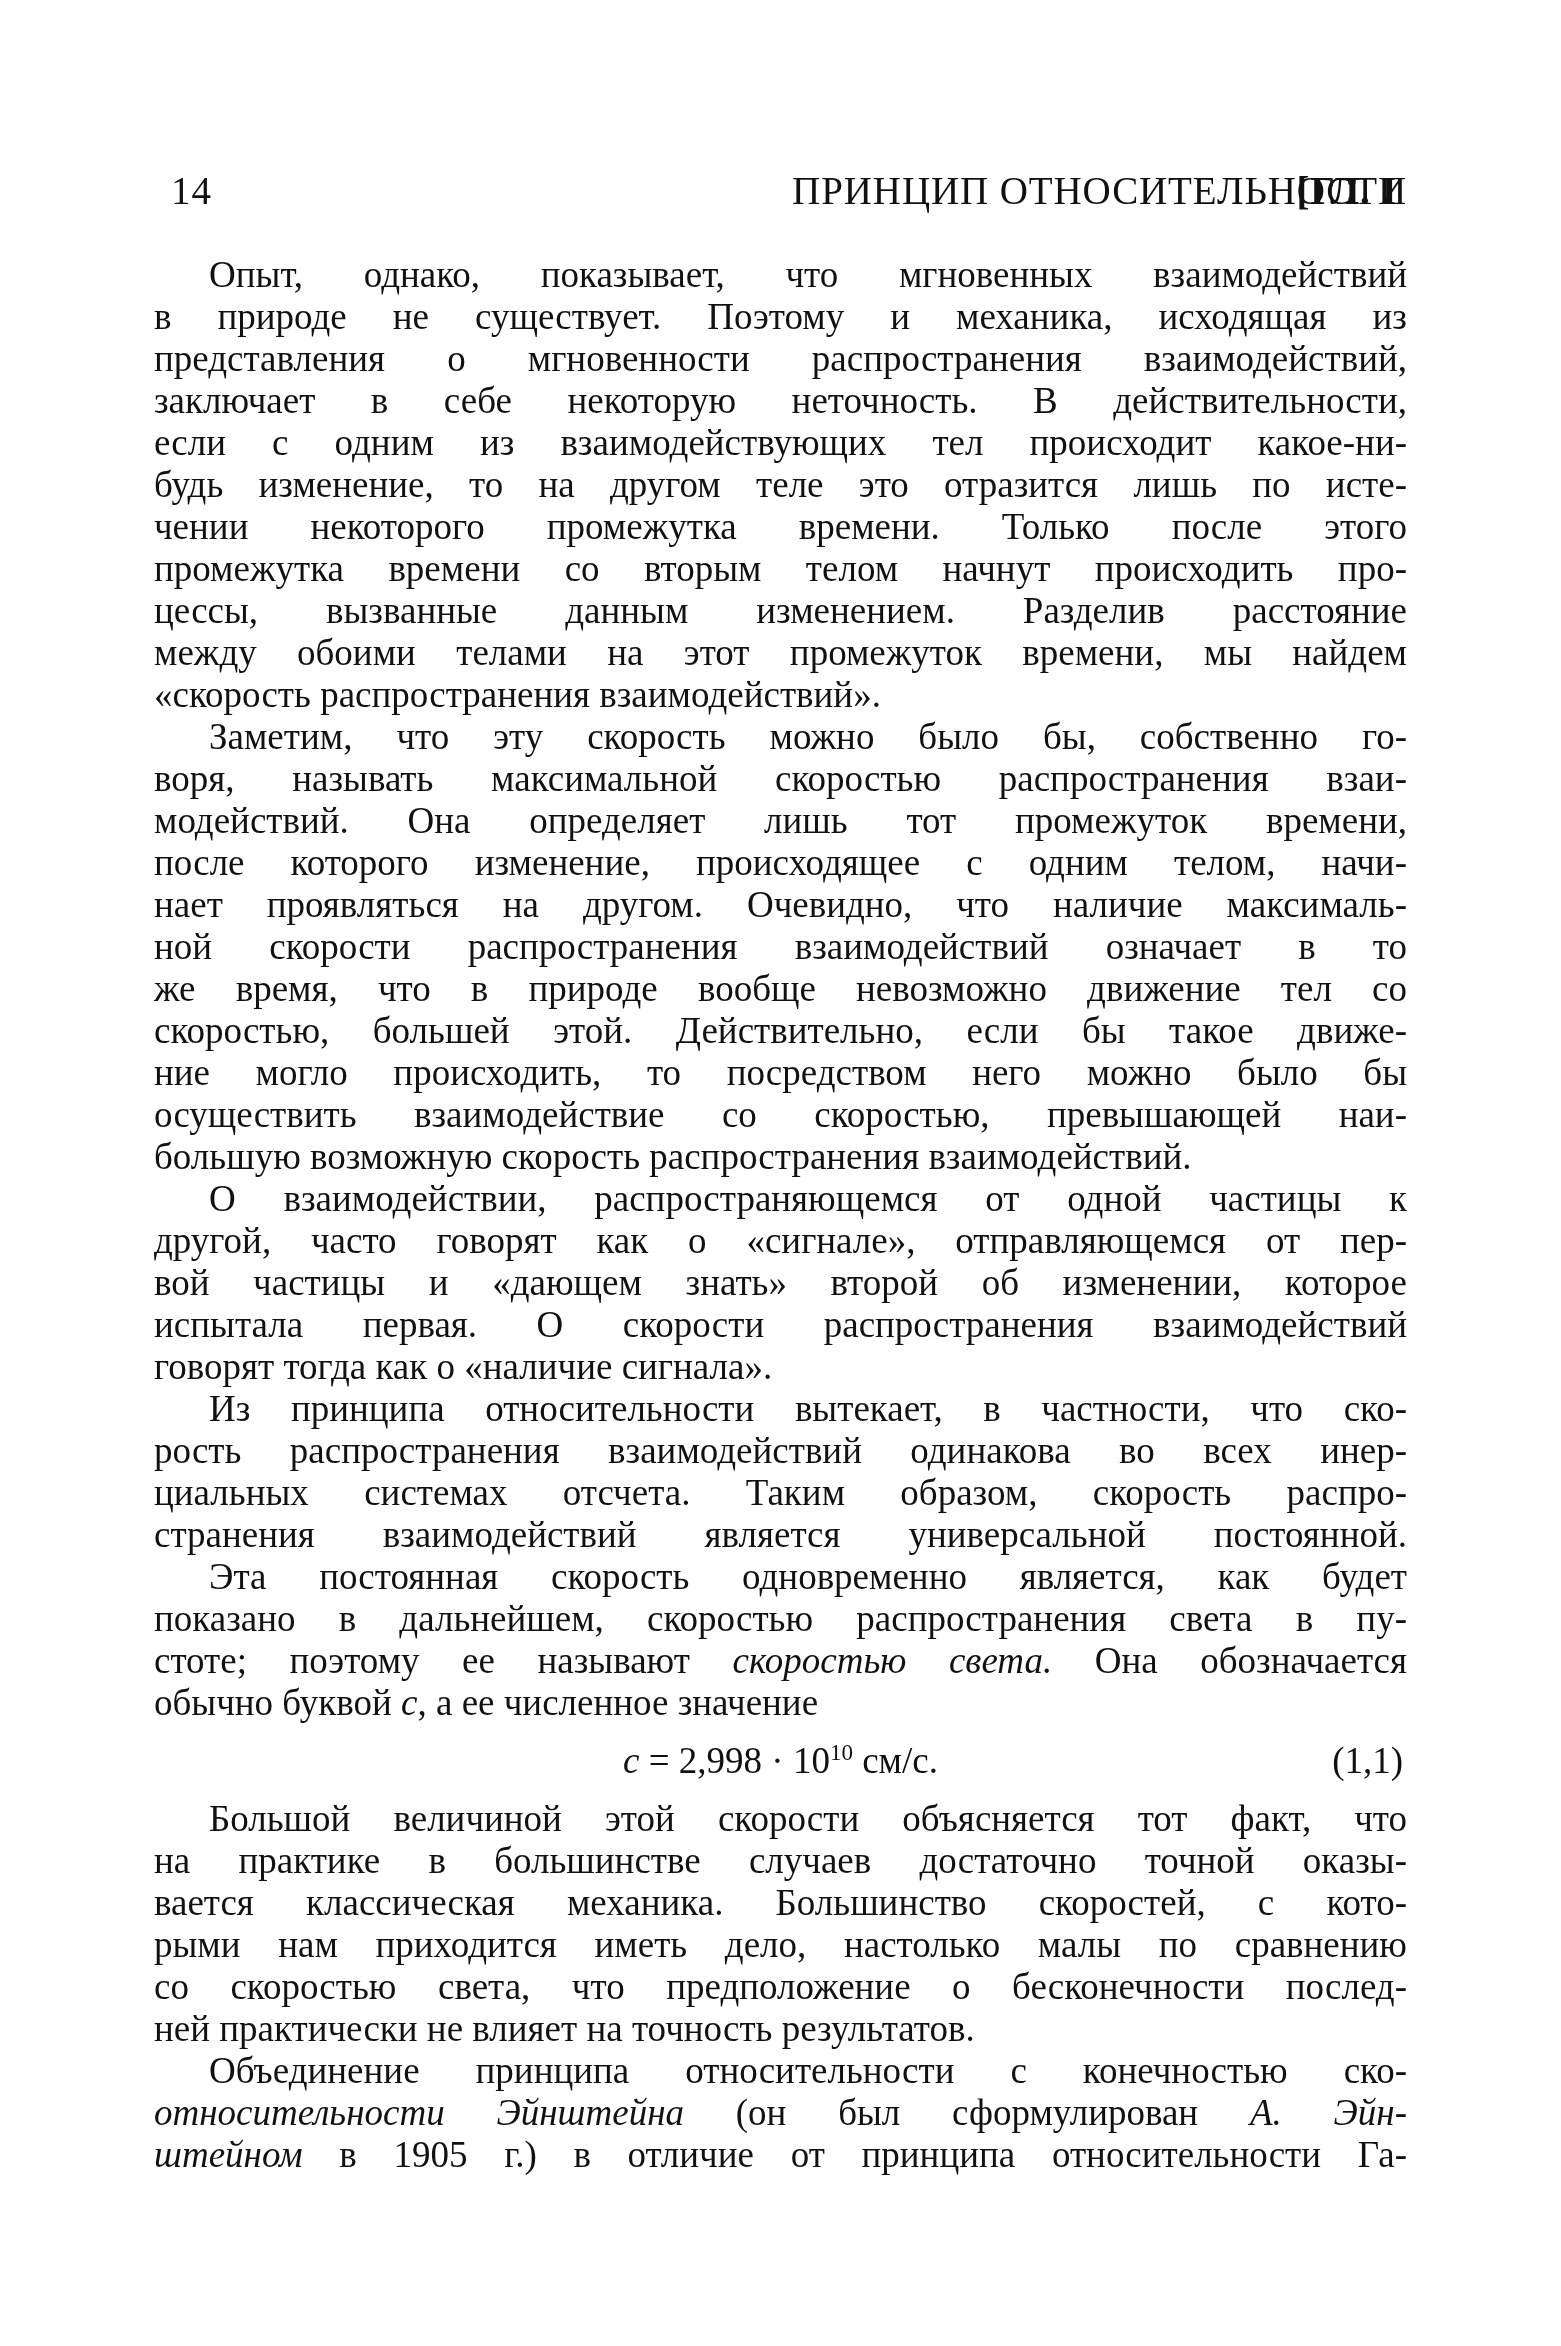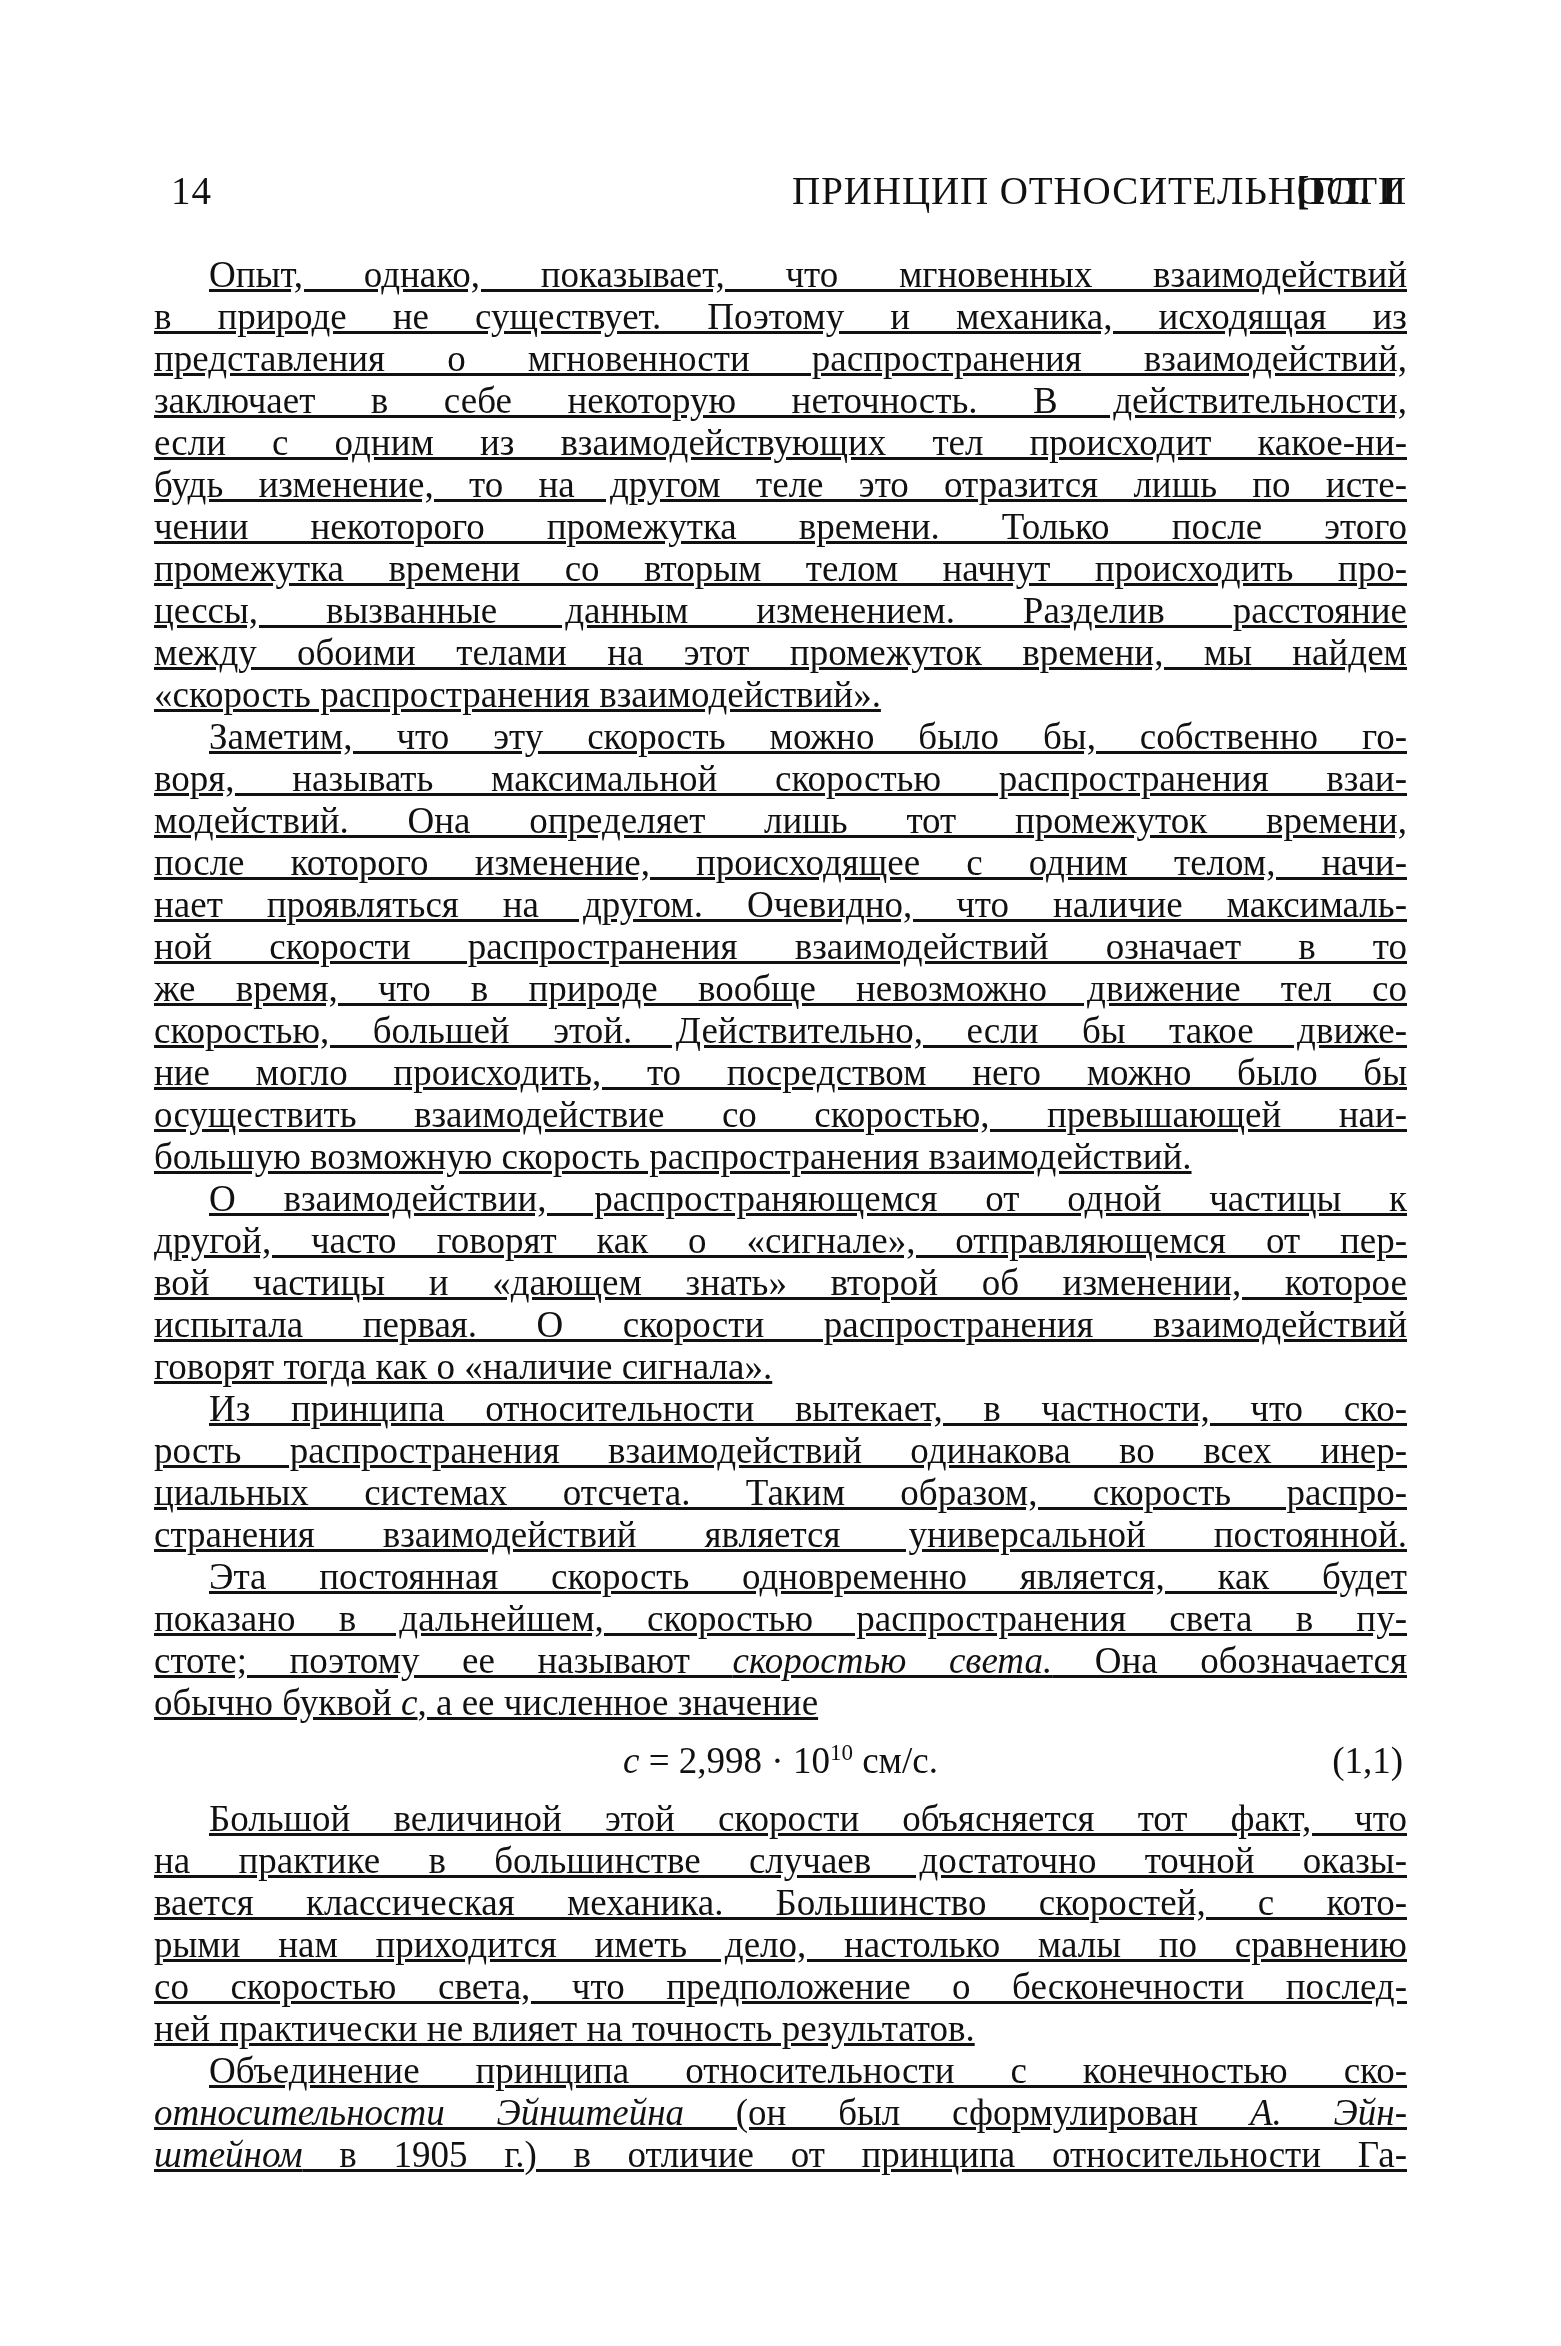--- a/index.html
+++ b/index.html
@@ -6,21 +6,21 @@
   body { width:1561px; height:2346px; position:relative; overflow:hidden;
          font-family:"Liberation Serif","DejaVu Serif",serif; color:#111; }
   .header { position:absolute; top:168px; left:154px; width:1253px; height:42px;
             font-size:39px; letter-spacing:0.9px; }
   .header .pg { position:absolute; left:17px; top:0; }
   .header .title { position:absolute; left:0; right:0; text-align:right; top:0; }
   .header .ch { position:absolute; right:9.5px; top:0;font-weight:bold; }
   .body { position:absolute; top:254px; left:154px; width:1253px; }
   .line { height:42px; line-height:42px; font-size:37px; text-align:justify;
           text-align-last:justify; white-space:nowrap; overflow:visible; }
-  .line > span.t { display:block; text-align:justify; text-align-last:justify; white-space:normal;text-decoration:underline; }
+  .line > span.t { display:block; text-align:justify; text-align-last:justify; white-space:normal; }
   .line.last > span.t { text-align-last:left; }
   .line.indent > span.t { padding-left:55px; }
   .eq { height:74px; line-height:74px; position:relative; font-size:37px;text-decoration:underline; }
   .eq .formula { position:absolute; left:0; right:0; text-align:center; }
   .eq .num { position:absolute; right:3.8px; }
   i { font-style:italic; }
   sup { font-size:23px; vertical-align:13.2px; line-height:0; }
 </style>
 </head>
 <body>

